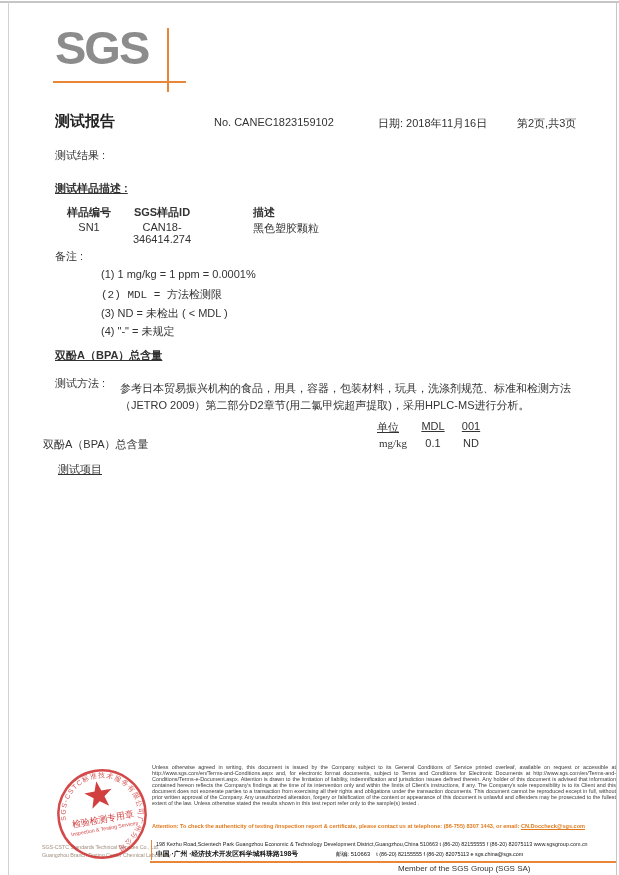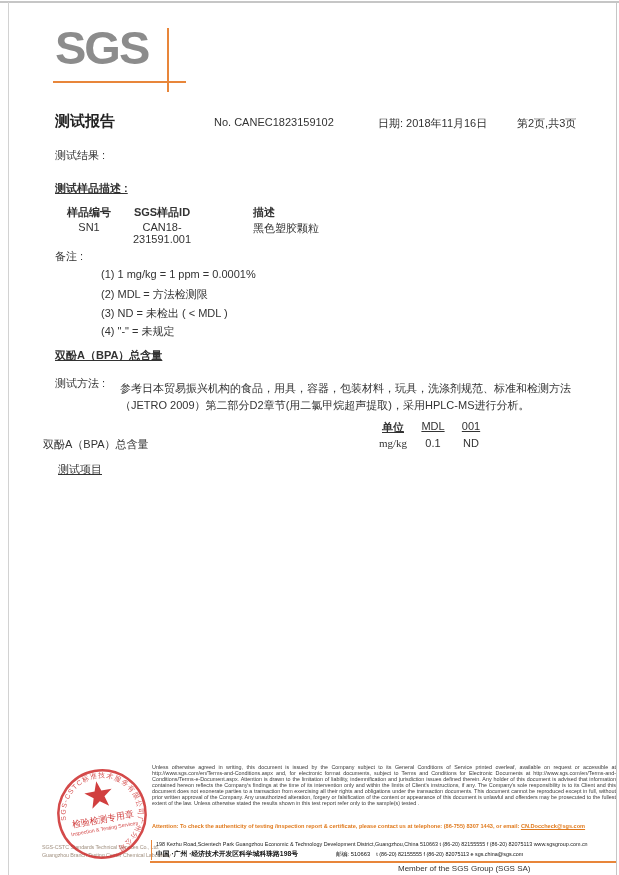--- a/index.html
+++ b/index.html
@@ -40,21 +40,21 @@
 
   .h-notes{left:55px;top:249px;}
   .note{left:95px;margin-left:6px;}
 
   .h-bpa{left:55px;top:348px;}
   .method-label{left:55px;top:376px;}
   .method-text{left:120px;top:380px;width:478px;line-height:16.5px;}
 
   
   .rt-item-h{left:58px;top:420px;margin-top:42px;}
-  .rt-unit-h{left:377px;top:420px;width:32px;text-align:center;font-weight:bold;}
+  .rt-unit-h{left:377px;top:420px;width:32px;}
   .rt-mdl-h{left:417px;top:420px;width:32px;text-align:center;}
   .rt-val-h{left:455px;top:420px;width:32px;text-align:center;}
   .rt-item{left:43px;top:437px;}
   .rt-unit{left:377px;top:437px;width:32px;text-align:center;font-family:Liberation Serif, serif;}
   .rt-mdl{left:417px;top:437px;width:32px;text-align:center;}
   .rt-val{left:455px;top:437px;width:32px;text-align:center;}
 
   
   .disclaimer{left:152px;top:764px;width:464px;font-size:5.4px;line-height:6px;
     text-align:justify;color:#3c3c3c;}
@@ -93,26 +93,26 @@
 <div class="abs date">日期: 2018年11月16日</div>
 <div class="abs page-info">第2页,共3页</div>
 
 <div class="abs body-text h-results">测试结果 :</div>
 <div class="abs body-text h-sample bold u">测试样品描述 :</div>
 
 <div class="abs body-text st-c1 row-h bold">样品编号</div>
 <div class="abs body-text st-c2 row-h bold">SGS样品ID</div>
 <div class="abs body-text st-c3 row-h bold">描述</div>
 <div class="abs body-text st-c1 row-v">SN1</div>
-<div class="abs body-text st-c2 row-v">CAN18-231591.001</div>
+<div class="abs body-text st-c2 row-v">CAN18-346414.274</div>
 <div class="abs body-text st-c3 row-v">黑色塑胶颗粒</div>
 
 <div class="abs body-text h-notes">备注 :</div>
 <div class="abs body-text note" style="top:268px;">(1) 1 mg/kg = 1 ppm = 0.0001%</div>
-<div class="abs body-text note" style="top:287px;">(2) MDL = 方法检测限</div>
+<div class="abs body-text note" style="top:287px;font-family:Liberation Mono, monospace;">(2) MDL = 方法检测限</div>
 <div class="abs body-text note" style="top:306px;">(3) ND = 未检出 ( &lt; MDL )</div>
 <div class="abs body-text note" style="top:324px;">(4) "-" = 未规定</div>
 
 <div class="abs body-text h-bpa bold u">双酚A（BPA）总含量</div>
 <div class="abs body-text method-label">测试方法 :</div>
 <div class="abs body-text method-text">参考日本贸易振兴机构的食品，用具，容器，包装材料，玩具，洗涤剂规范、标准和检测方法（JETRO 2009）第二部分D2章节(用二氯甲烷超声提取)，采用HPLC-MS进行分析。</div>
 
 <div class="abs body-text rt-item-h u">测试项目</div>
 <div class="abs body-text rt-unit-h u">单位</div>
 <div class="abs body-text rt-mdl-h u">MDL</div>

